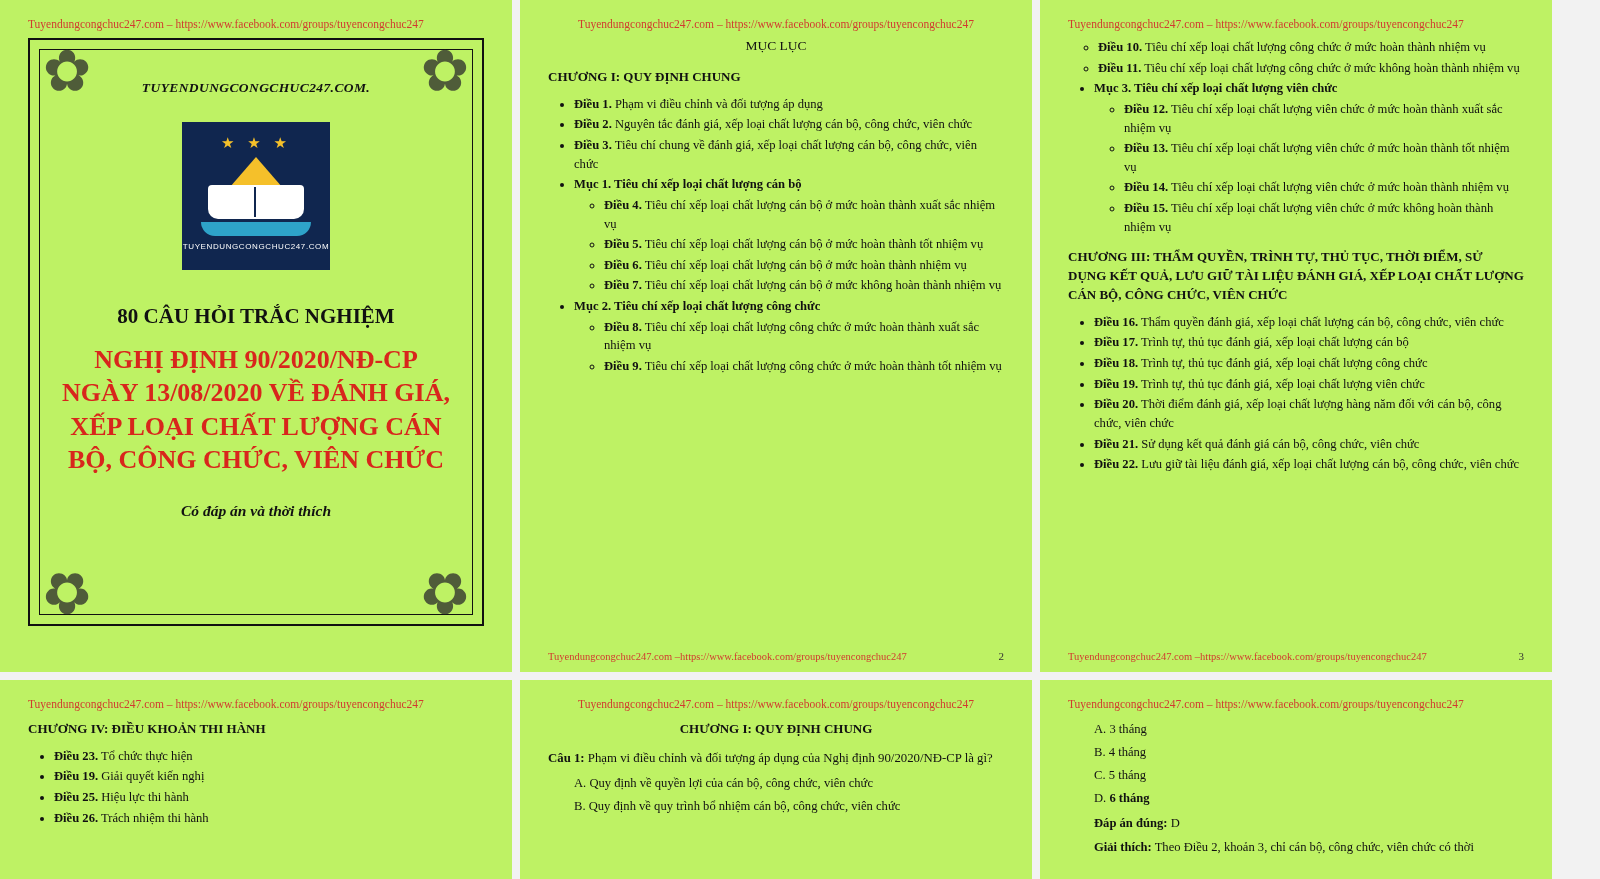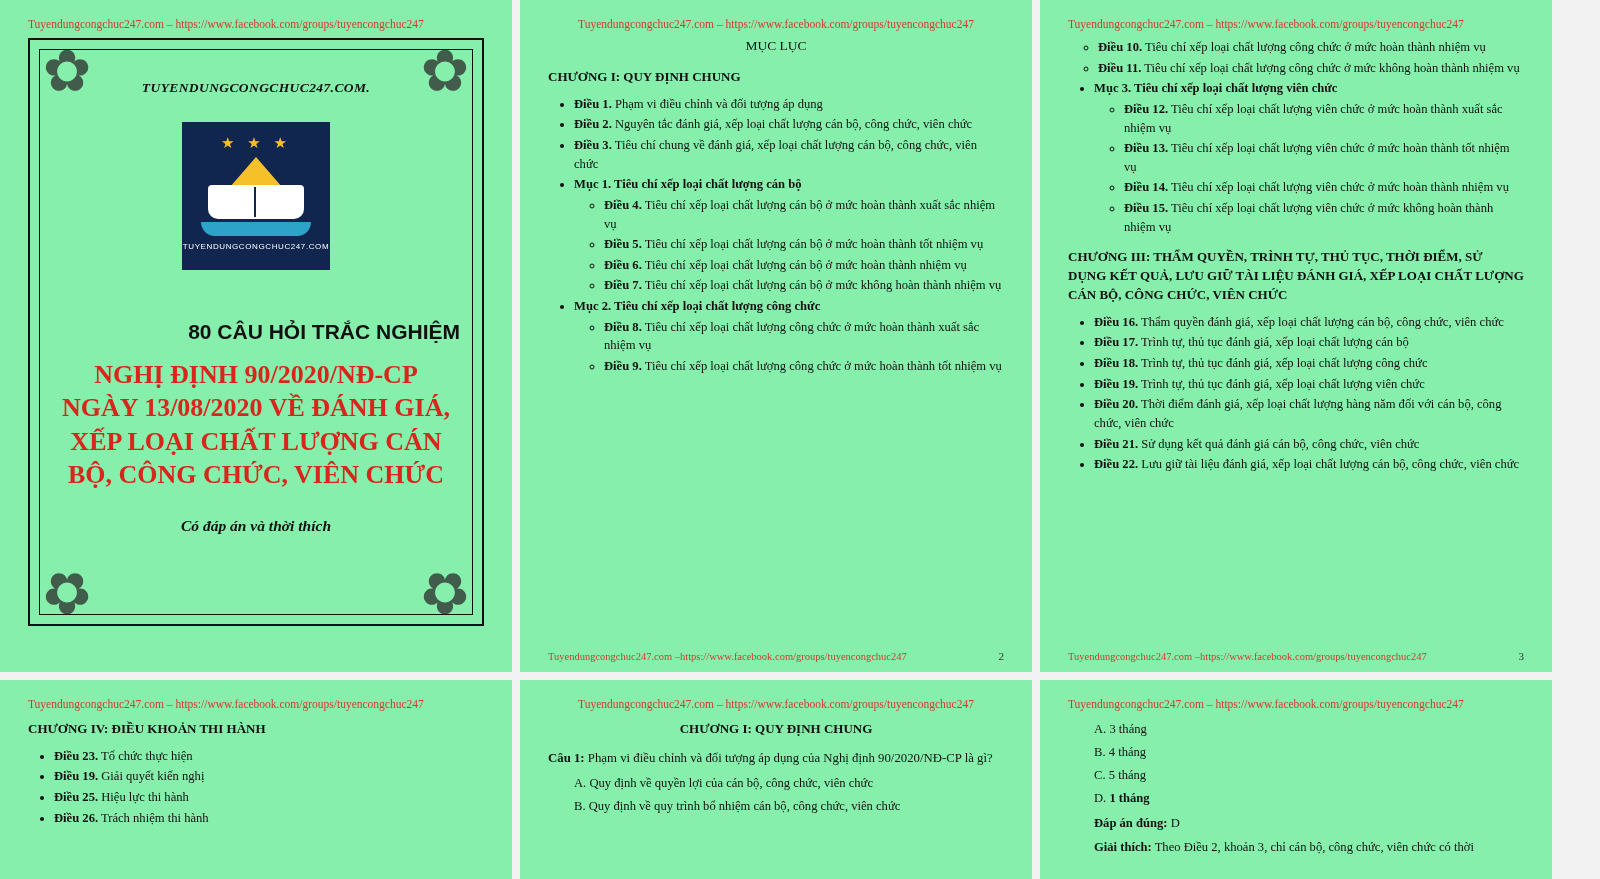--- a/index.html
+++ b/index.html
@@ -14,21 +14,21 @@
     position: relative;
     overflow: hidden;
     background: #f2f2f2;
   }
   .pages {
     display: flex;
     flex-wrap: wrap;
     gap: 0;
   }
   .page {
-    background: #86efac;
+    background: #bef264;
     box-sizing: border-box;
     position: relative;
     overflow: hidden;
   }
   .page.p1, .page.p2, .page.p3 {
     width: 512px;
     height: 672px;
     padding: 18px 28px 10px 28px;
     margin-right: 8px;
   }
@@ -155,23 +155,22 @@
     color: #ffffff;
     font-size: 8px;
     letter-spacing: .6px;
     margin-top: 6px;
     font-family: "Liberation Sans", sans-serif;
   }
   .cover-h1 {
     font-size: 21px;
     font-weight: bold;
     color: #111;
-    margin-top: 50px;
-    font-family: Liberation Sans, sans-serif;
-    text-align: right;
+    margin-top: 34px;
+    font-family: Liberation Serif, serif;
   }
   .cover-h2 {
     font-size: 26px;
     font-weight: bold;
     color: #d8261c;
     line-height: 1.28;
     margin-top: 14px;
     padding: 0 6px;
     font-family: "Liberation Serif", serif;
     text-align: center;
@@ -365,21 +364,21 @@
       <div class="opt" style="margin-top:10px;">
         <span>A. </span><span>3 tháng</span>
       </div>
       <div class="opt">
         <span>B. </span><span>4 tháng</span>
       </div>
       <div class="opt">
         <span>C. </span><span>5 tháng</span>
       </div>
       <div class="opt">
-        <span>D. </span><span class="bold">1 tháng</span>
+        <span>D. </span><span class="bold">6 tháng</span>
       </div>
       <div class="ans">
         <b>Đáp án đúng:</b>
         <span>D</span>
       </div>
       <div class="ans">
         <b>Giải thích:</b>
         <span>Theo Điều 2, khoản 3, chỉ cán bộ, công chức, viên chức có thời</span>
       </div>
     </div>

